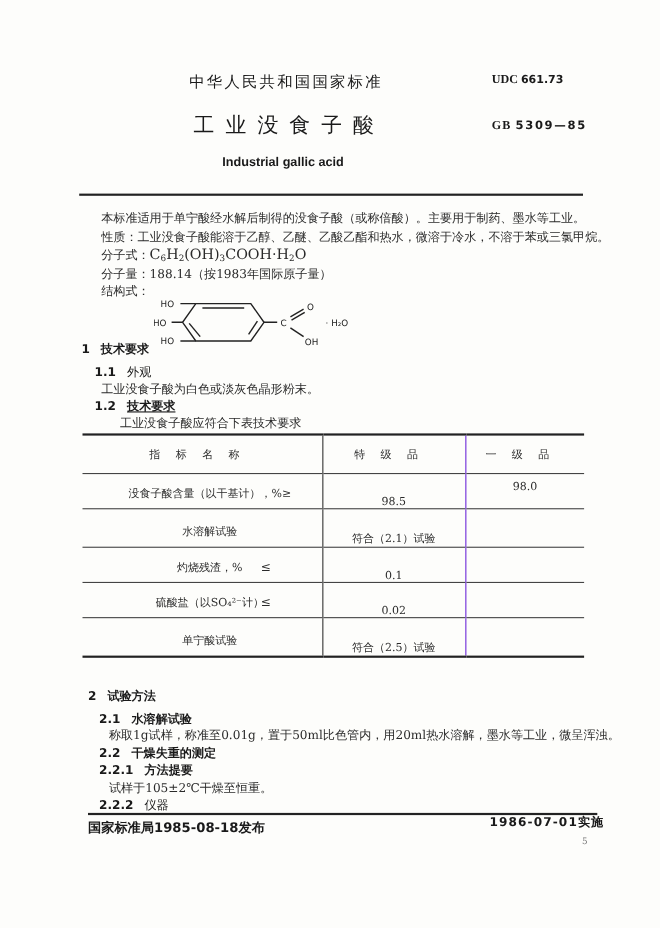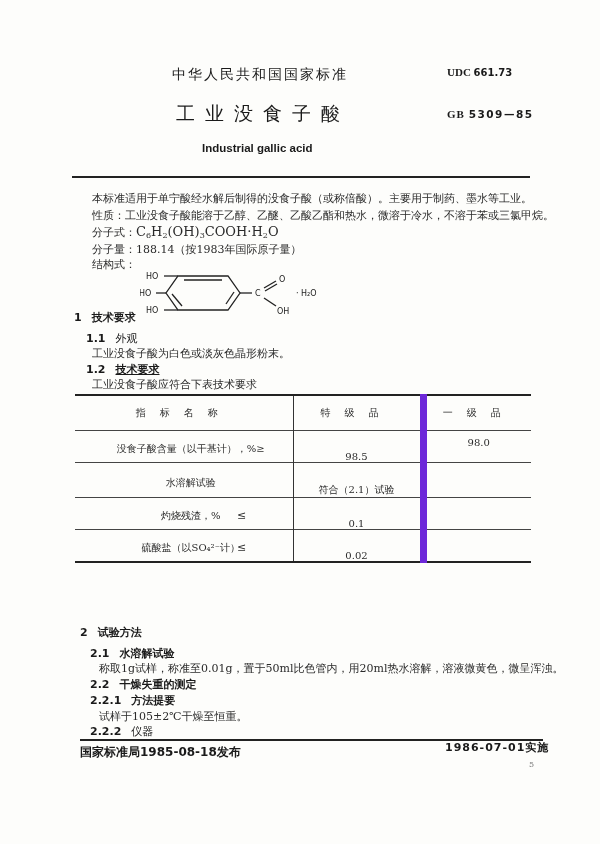--- a/index.html
+++ b/index.html
@@ -31,21 +31,21 @@
     .structure { position: absolute; left: 140px; top: 266px; width: 200px; height: 54px; }
     .structure svg { width: 200px; height: 54px; }
 
     
     .spec-table { position: absolute; left: 75px; top: 394px; width: 456px; border-collapse: collapse; font-size: 10px; color: #2a2a2a; }
     .spec-table td, .spec-table th { height: 31px; font-weight: normal; border-top: 1px solid #444; }
     .spec-table tr:first-child th { border-top: 2px solid #222; height: 35px; }
     .spec-table tr:last-child td { border-bottom: 2px solid #222; height: 31px; }
     .spec-table .c1 { width: 218px; text-align: center; padding-left: 14px; position: relative; }
     .spec-table .c2 { width: 130px; text-align: center; border-left: 1px solid #333; }
-    .spec-table .c3 { width: 108px; text-align: center; border-left: 7px solid #6d28d9; vertical-align: top; padding-top: 6px; }
+    .spec-table .c3 { width: 108px; text-align: center; border-left: 1px solid #6d28d9; vertical-align: top; padding-top: 6px; }
     .spec-table td.c2 { vertical-align: top; padding-top: 20px; text-align: center; }
     .spec-table td.c1 { vertical-align: middle; padding-top: 6px; }
     .spec-table th.c1 { text-align: center; letter-spacing: 14px; padding-left: 0; }
     .spec-table th.c2, .spec-table th.c3 { letter-spacing: 14px; vertical-align: middle; padding-top: 0; }
     .lt-sign { position: absolute; left: 162px; top: 50%; transform: translateY(-30%); font-size: 11px; }
 
     .footer-issue { left: 80px; top: 744px; font-size: 12px; font-family: "DejaVu Sans", sans-serif; font-weight: bold; }
     .footer-effective { left: 445px; top: 740px; font-size: 11px; font-family: "DejaVu Sans", sans-serif; font-weight: bold; letter-spacing: 1px; }
     .page-num { left: 529px; top: 760px; font-size: 8px; color: #777; }
   </style>
@@ -107,21 +107,21 @@
 <div class="abs sec" style="left:74px; top:310px;">
   <span class="n">1</span><span>技术要求</span>
 </div>
 <div class="abs sec" style="left:86px; top:331px;">
   <span class="n">1.1</span><span style="font-weight:normal">外观</span>
 </div>
 <div class="abs body-text" style="left:92px; top:346px;">工业没食子酸为白色或淡灰色晶形粉末。</div>
 <div class="abs sec" style="left:86px; top:362px;text-decoration:underline;">
   <span class="n">1.2</span><span>技术要求</span>
 </div>
-<div class="abs body-text" style="left:92px; top:377px;">工业没食子酸应符合下表技术要求</div>
+<div class="abs body-text" style="left:109px; top:377px;">工业没食子酸应符合下表技术要求</div>
 
 <table class="spec-table">
   <tbody>
       <tr>
     <th class="c1">指标名称</th>
     <th class="c2">特级品</th>
     <th class="c3">一级品</th>
   </tr>
   <tr>
     <td class="c1"><span>没食子酸含量（以干基计），%≥</span></td>
@@ -136,30 +136,35 @@
   <tr>
     <td class="c1"><span>灼烧残渣，%</span><span class="lt-sign">≤</span></td>
     <td class="c2">0.1</td>
     <td class="c3"></td>
   </tr>
   <tr>
     <td class="c1"><span>硫酸盐（以SO₄²⁻计）</span><span class="lt-sign">≤</span></td>
     <td class="c2">0.02</td>
     <td class="c3"></td>
   </tr>
+  <tr>
+    <td class="c1"><span>单宁酸试验</span></td>
+    <td class="c2">符合（2.5）试验</td>
+    <td class="c3"></td>
+  </tr>
 </tbody>
   </table>
 
 <div class="abs sec" style="left:80px; top:625px;">
   <span class="n">2</span><span>试验方法</span>
 </div>
 <div class="abs sec" style="left:90px; top:646px;">
   <span class="n">2.1</span><span>水溶解试验</span>
 </div>
-<div class="abs body-text" style="left:99px; top:661px;">称取1g试样，称准至0.01g，置于50ml比色管内，用20ml热水溶解，溶液微黄色，微呈浑浊。</div>
+<div class="abs body-text" style="left:99px; top:661px;">称取1g试样，称准至0.01g，置于50ml比色管内，用20ml热水溶解，墨水等工业，微呈浑浊。</div>
 <div class="abs sec" style="left:90px; top:677px;">
   <span class="n">2.2</span><span>干燥失重的测定</span>
 </div>
 <div class="abs sec" style="left:90px; top:693px;">
   <span class="n">2.2.1</span><span>方法提要</span>
 </div>
 <div class="abs body-text" style="left:99px; top:709px;">试样于105±2℃干燥至恒重。</div>
 <div class="abs sec" style="left:90px; top:724px;">
   <span class="n">2.2.2</span><span style="font-weight:normal">仪器</span>
 </div>

